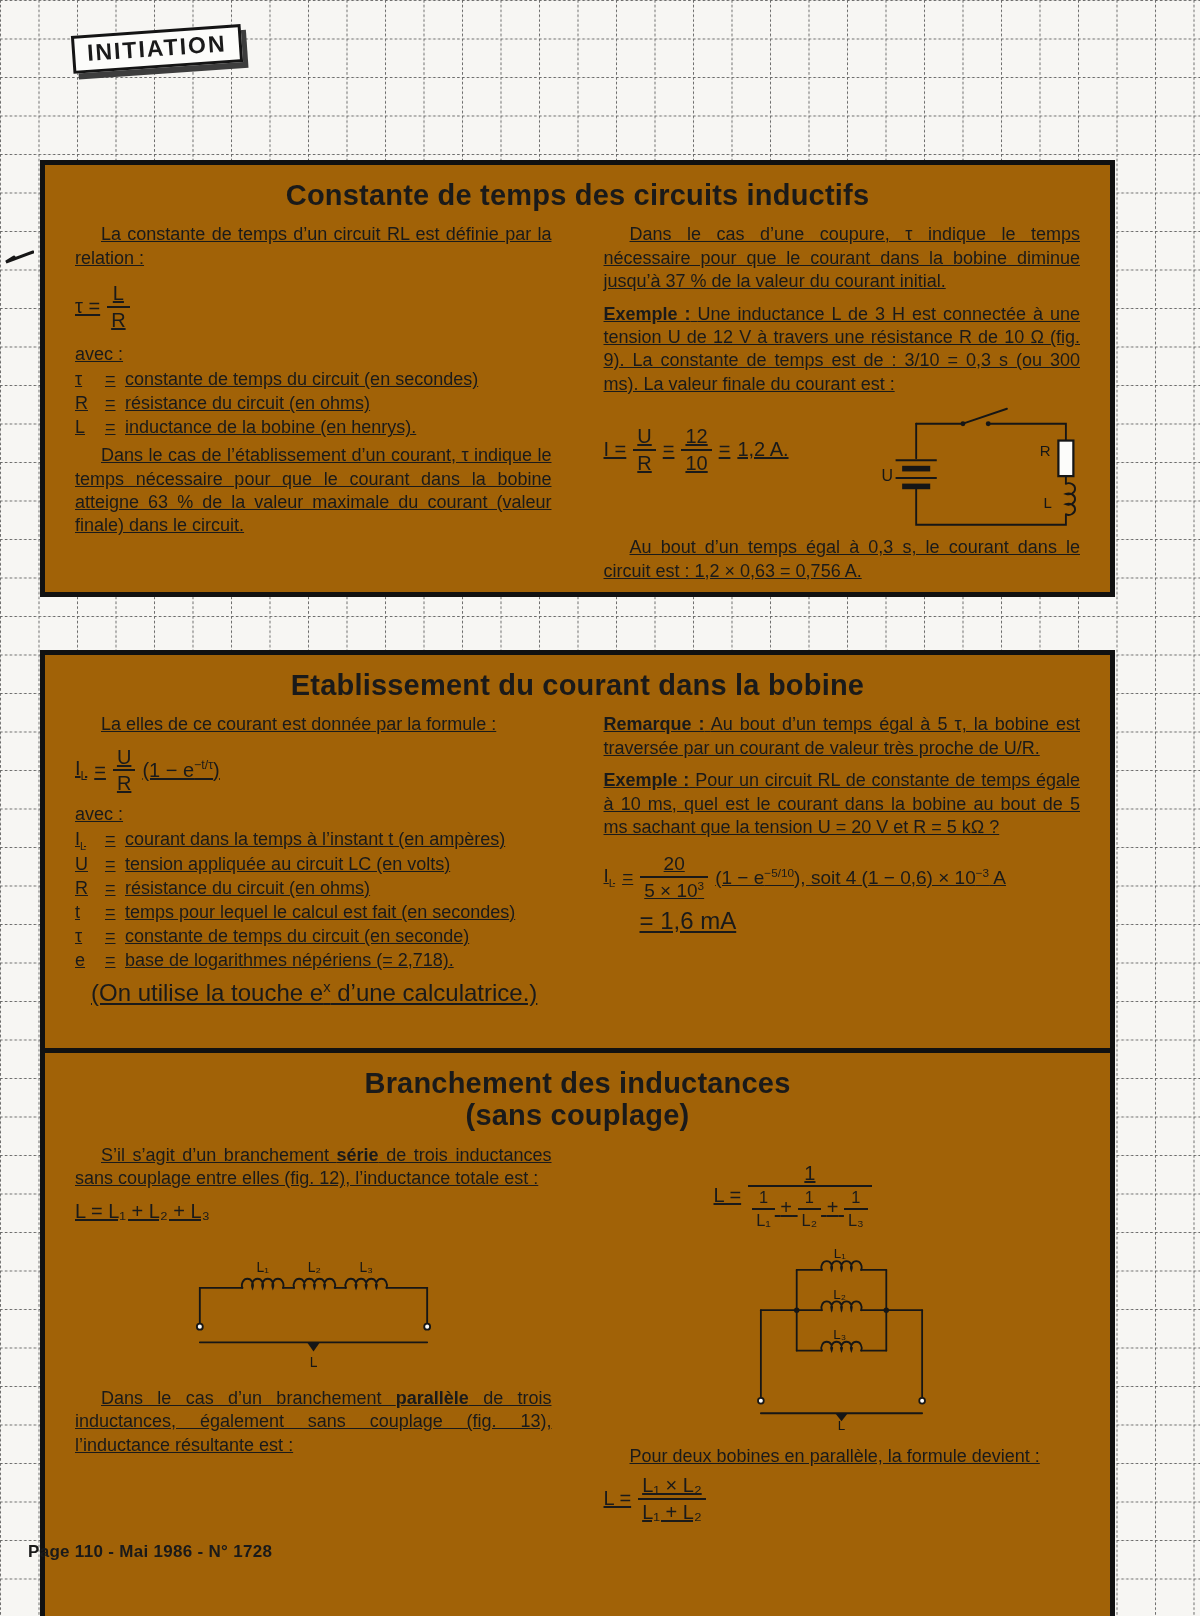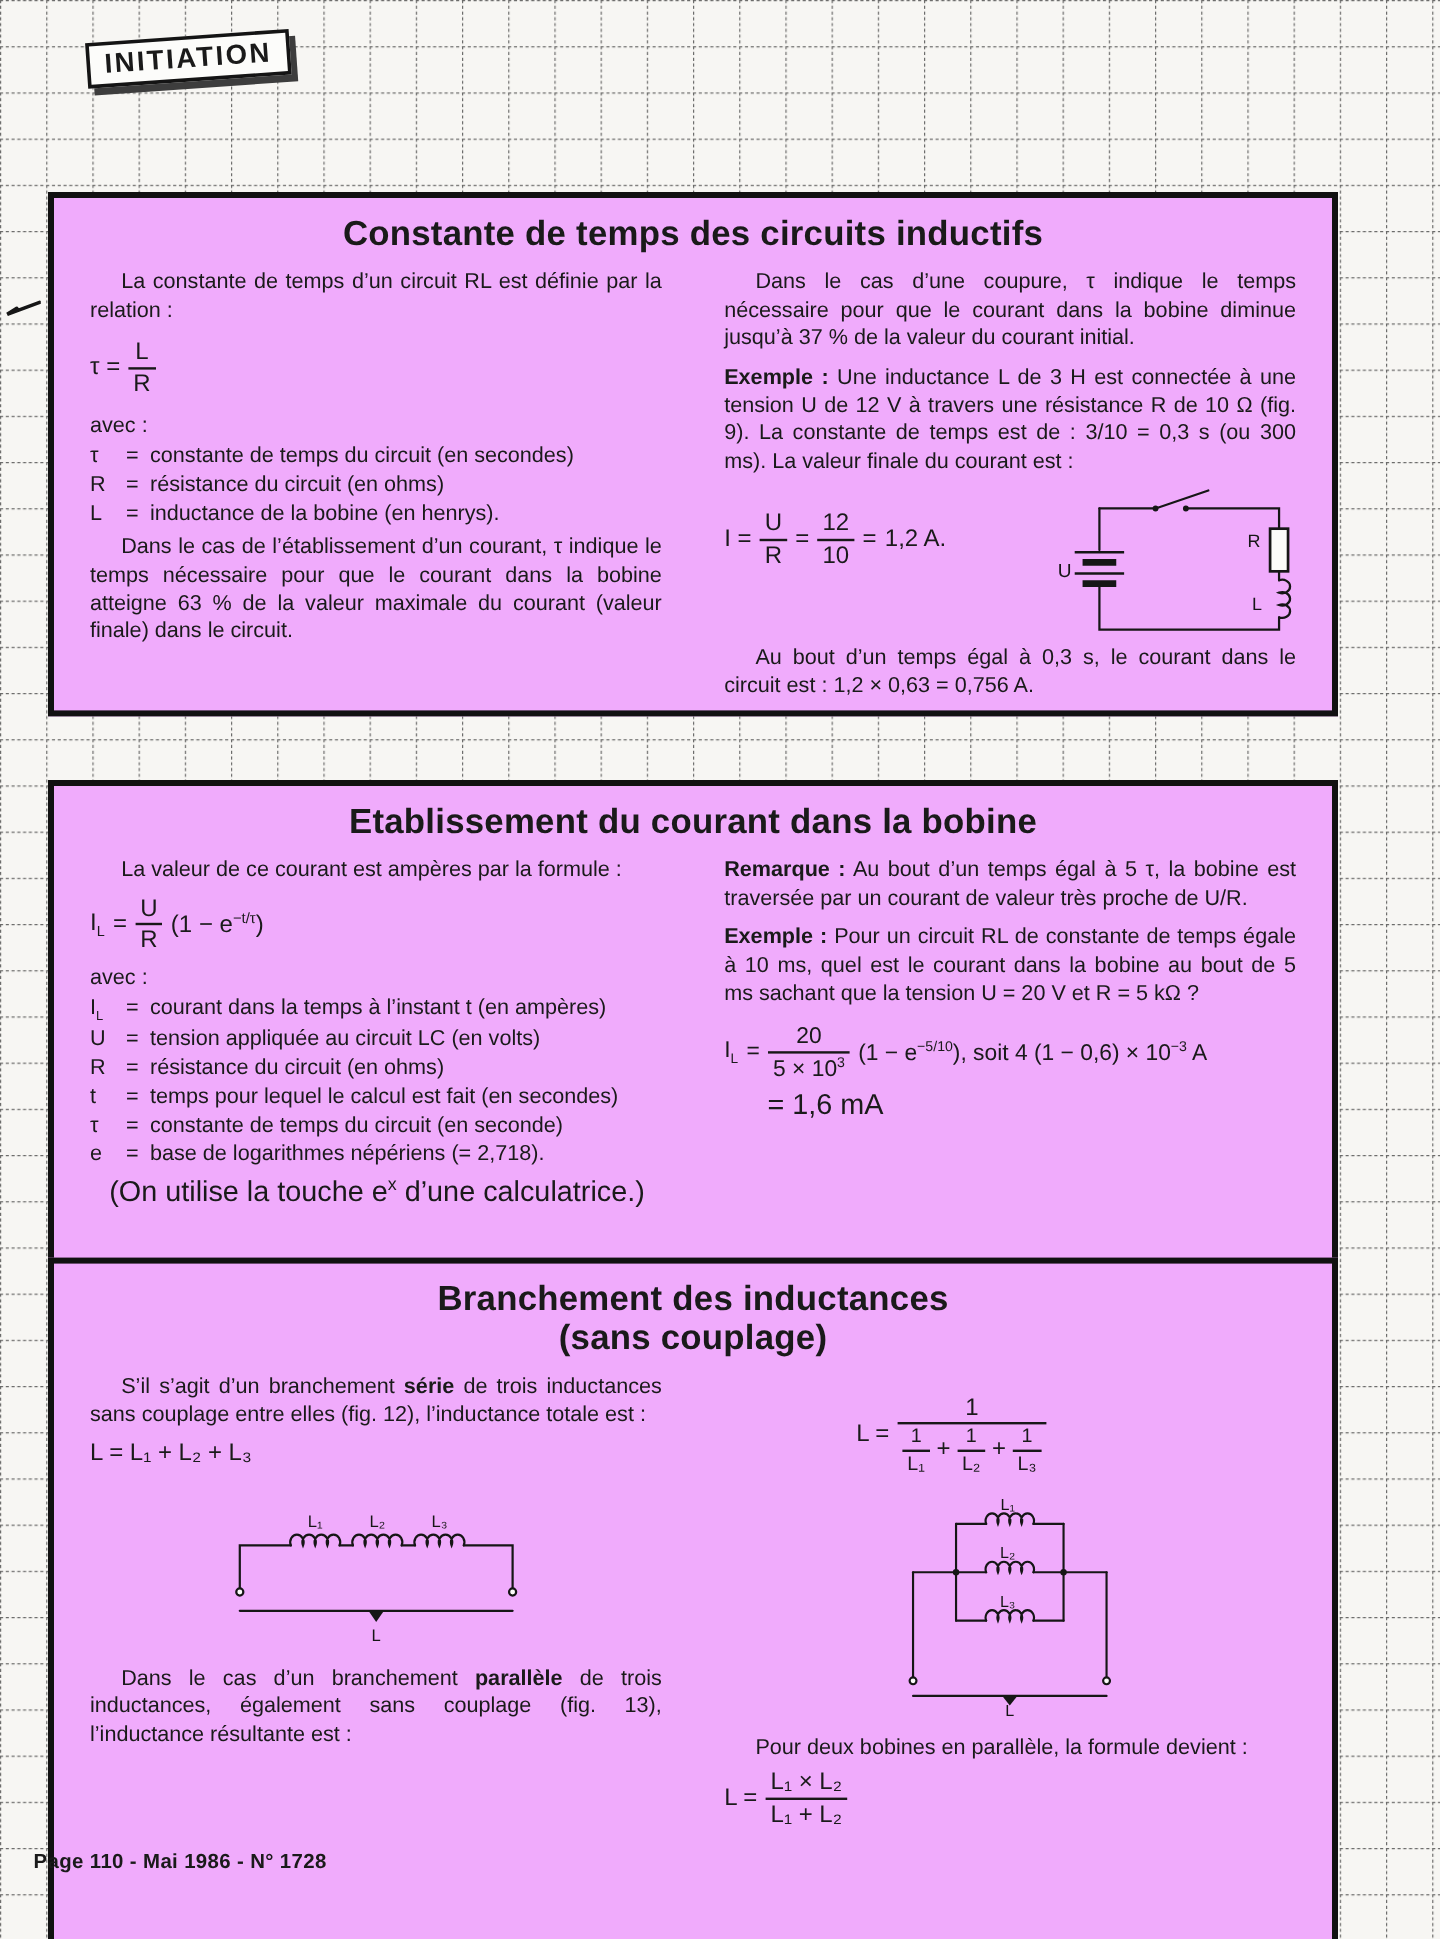--- a/index.html
+++ b/index.html
@@ -14,31 +14,31 @@
     transform:rotate(-4deg);
     background:#fcfcfa;border:3px solid #141414;
     box-shadow:5px 6px 0 #3d3d3d;
     padding:2px 12px 3px;
     font-weight:bold;font-size:23px;letter-spacing:2px;
     font-family:"Liberation Sans",sans-serif;
   }
   .artifact{position:absolute;left:0;top:246px;z-index:2;}
   .panel{
     position:absolute;left:40px;width:1075px;z-index:2;
-    background:#f0abfc;border:5px solid #111;
+    background:#a16207;border:5px solid #111;
     padding:12px 30px 10px;box-sizing:border-box;overflow:hidden;
   }
   #box1{top:160px;height:437px;}
   #box2{top:650px;height:427px;}
   #box3{top:1048px;height:606px;}
   .panel-title{
     text-align:center;font-weight:bold;font-size:29px;
     margin:2px 0 12px;line-height:1.12;letter-spacing:.2px;
   }
-  .cols{display:flex;gap:52px;}
+  .cols{display:flex;gap:52px;text-decoration:underline;}
   .col{flex:1;min-width:0;}
   p{margin:0 0 9px;font-size:18px;line-height:1.3;text-align:justify;}
   .ind{text-indent:26px;}
   b{font-weight:bold;}
   .formula{display:flex;align-items:center;gap:7px;font-size:20px;margin:12px 0;white-space:nowrap;}
   .frac{display:inline-block;vertical-align:middle;text-align:center;line-height:1.12;}
   .frac .num{display:block;border-bottom:2px solid #181818;padding:0 4px 1px;}
   .frac .den{display:block;padding:1px 4px 0;}
   .frac.small{font-size:.82em;}
   sub{font-size:.6em;}
@@ -159,21 +159,21 @@
       </div>
       <p class="ind">Au bout d’un temps égal à 0,3 s, le courant dans le circuit est : 1,2 × 0,63 = 0,756 A.</p>
     </div>
   </div>
 </section>
 
 <section class="panel" id="box2">
   <h1 class="panel-title">Etablissement du courant dans la bobine</h1>
   <div class="cols">
     <div class="col">
-      <p class="ind">La valeur de ce courant est ampères par la formule :</p>
+      <p class="ind">La elles de ce courant est donnée par la formule :</p>
       <div class="formula" style="margin:8px 0;">
         <span><span>I</span><sub>L</sub></span>
         <span>=</span>
         <span class="frac">
           <span class="num">U</span>
           <span class="den">R</span>
         </span>
         <span><span>(1 − e</span><sup>−t/τ</sup><span>)</span></span>
       </div>
       <p class="avec">avec :</p>

